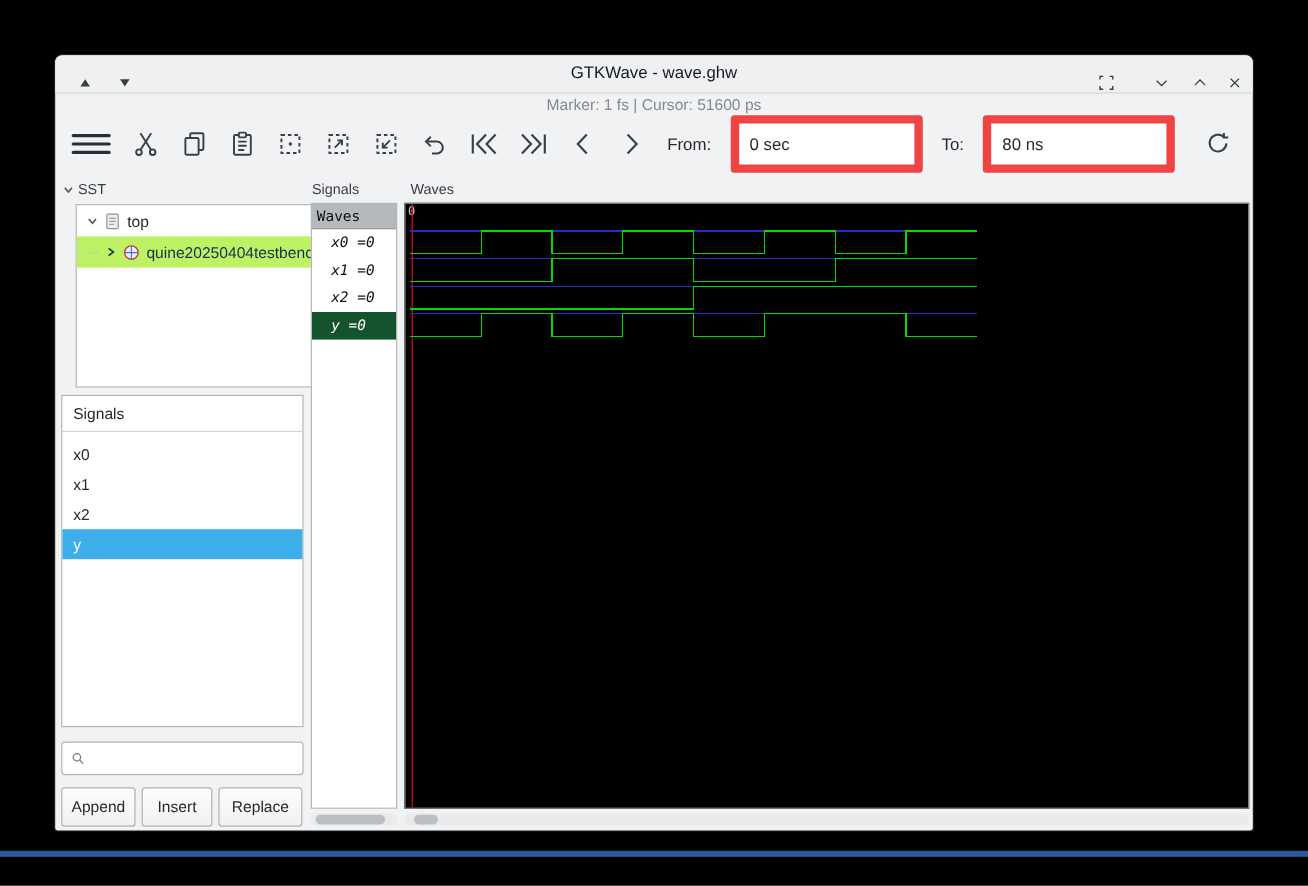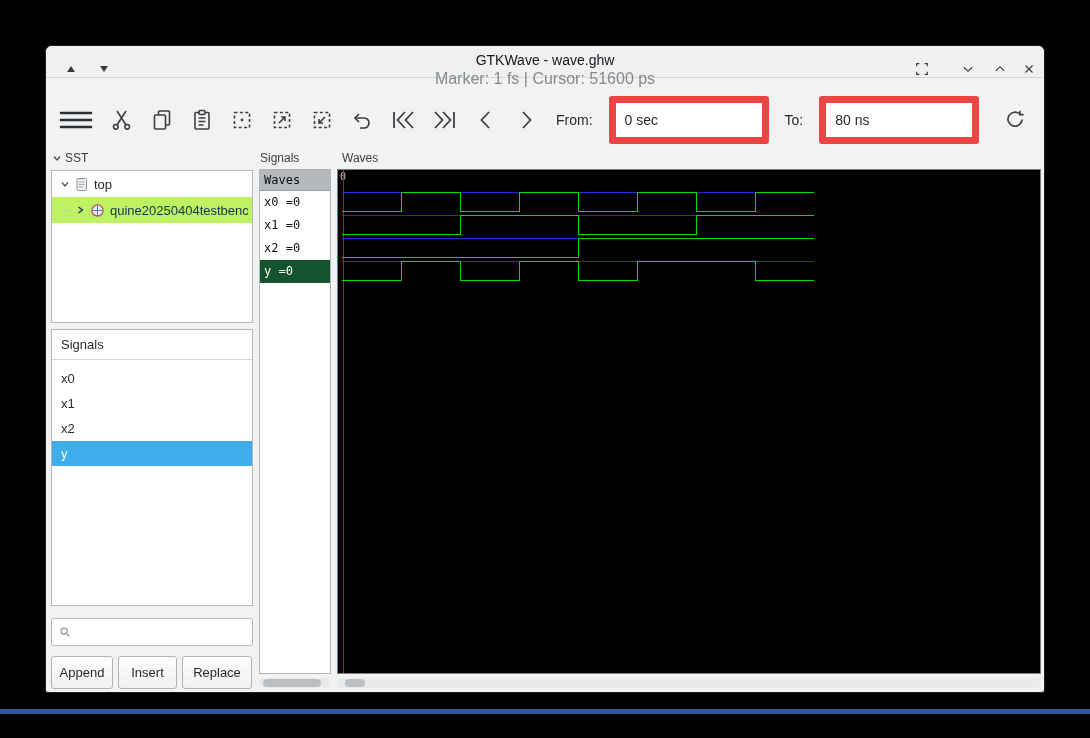--- a/index.html
+++ b/index.html
@@ -9,21 +9,21 @@
 
   .window { position:absolute; left:45px; top:45px; width:1000px; height:648px;
             background:#f1f2f3; border:1px solid #1d1f21; border-radius:7px 7px 3px 3px;
             box-shadow:0 10px 34px rgba(0,0,0,.65); overflow:hidden; }
 
   
   .titlebar { position:absolute; left:0; top:0; width:100%; height:32px;
               background:#eff0f1; border-bottom:1px solid #d6d7d8; }
   .tb-center { position:absolute; left:0; right:0; top:6px; text-align:center; pointer-events:none; }
   .tb-title { font-size:14px; color:#15181b; }
-  .tb-status { font-size:16px; color:#85898c; margin-top:2px; }
+  .tb-status { font-size:13px; color:#85898c; margin-top:12px; }
   .tb-btn { position:absolute; top:14px; width:18px; height:18px; display:flex;
             align-items:center; justify-content:center; cursor:default; }
   .tb-btn svg { display:block; }
 
   
   .toolbar { position:absolute; left:0; top:47px; width:100%; height:54px;
              display:flex; align-items:center; gap:16px; padding:0 12px; }
   .tbtn { border:none; background:none; padding:0; width:24px; height:24px; flex:0 0 auto; }
   .tbtn.menu { width:36px; }
   .tbtn.wide { width:26px; }
@@ -58,21 +58,21 @@
 
   .gbtn { position:absolute; top:610px; height:33px; border:1px solid #b0b3b5; border-radius:3px;
           background:linear-gradient(#fdfdfd,#f1f1f2); font-size:13px; color:#26292c;
           font-family:"Liberation Sans", sans-serif; }
 
   
   .wn-time { height:21px; line-height:21px; background:#b5b9bb; color:#0c0e10;
              font-family:"DejaVu Sans Mono", monospace; font-size:12px; padding-left:4px;
              border-bottom:1px solid #999d9f; }
   .wn-row { height:23px; line-height:23px; font-family:"DejaVu Sans Mono", monospace;
-            font-size:12px; color:#111; padding-left:4px; white-space:pre; }
+            font-size:12px; color:#111; padding-left:16px; white-space:pre;font-style:italic; }
   .wn-row.sel { background:#14532d; color:#fff; }
 
   
   .waves { position:absolute; left:291px; top:123px; width:704px; height:505px;
            background:#000; border:1px solid #7c7f82; overflow:hidden; }
   .wave-timezero { position:absolute; left:2px; top:1px; color:#c9c9c9; font-size:10px;
                    font-family:"DejaVu Sans Mono", monospace; }
   .wave-marker { position:absolute; top:0; width:1px; height:100%; background:#dd1111; }
 
   
@@ -204,21 +204,21 @@
       </button>
     </div>
 
     <div class="sst-header">
       <svg width="10" height="10" viewBox="0 0 10 10">
         <path d="M2 3.5 L5 7 L8 3.5" fill="none" stroke="#55585b" stroke-width="1.4"></path>
         </svg>
       <span>SST</span>
     </div>
 
-    <div class="panel" style="left:5px; top:124px; width:202px; height:153px;">
+    <div class="panel" style="left:17px; top:124px; width:202px; height:153px;">
       <div class="tree-row">
         <svg width="10" height="10" viewBox="0 0 10 10">
           <path d="M2 3.5 L5 7 L8 3.5" fill="none" stroke="#55585b" stroke-width="1.4"></path>
           </svg>
         <svg width="14" height="15" viewBox="0 0 14 15">
           <rect x="2" y="1.5" width="9.5" height="12" rx="1" fill="#eceff1" stroke="#8f969b"></rect>
           <path d="M4 5 h5.5 M4 7.5 h5.5 M4 10 h4" stroke="#9aa1a6" stroke-width="0.9"></path>
           </svg>
         <span>top</span>
       </div>

